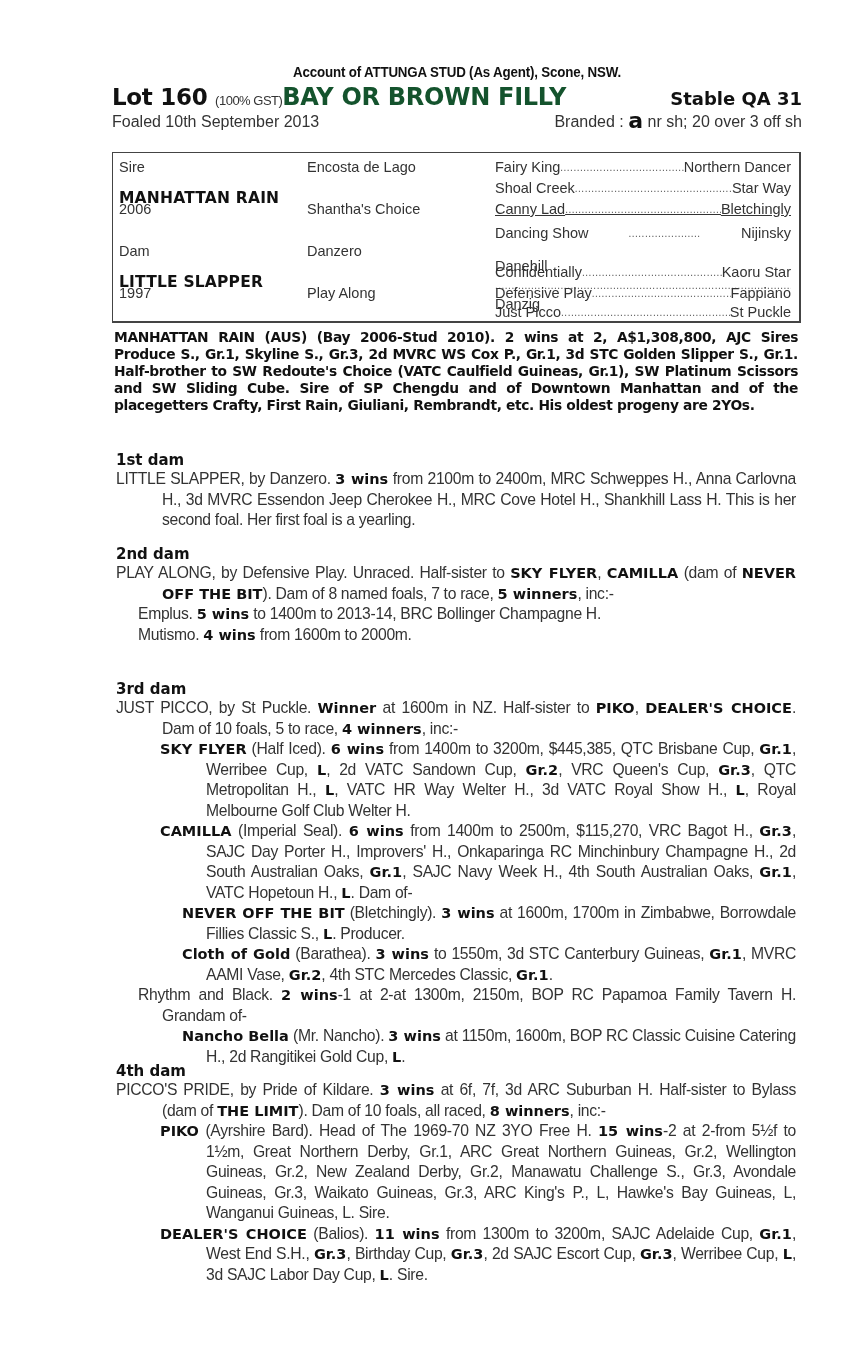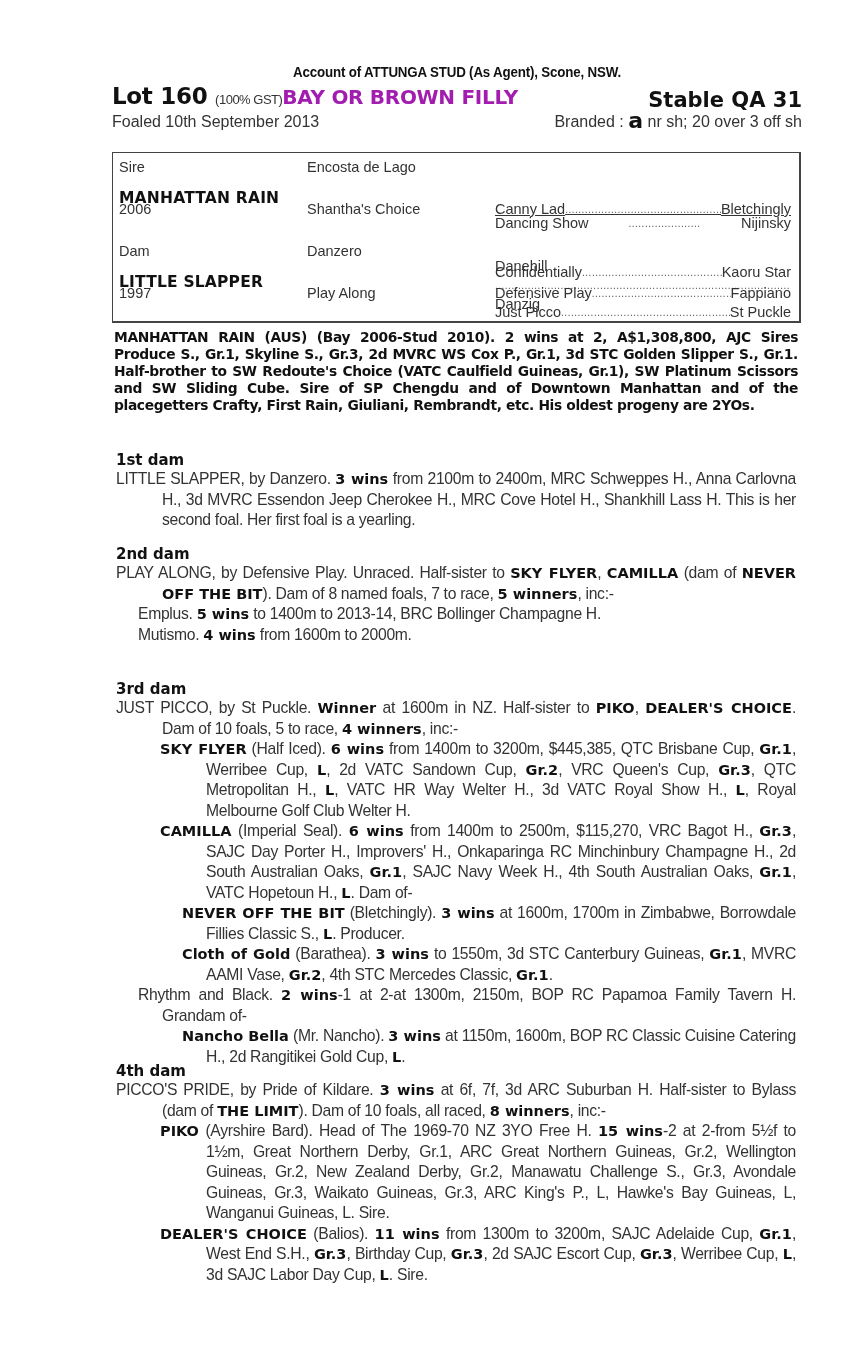--- a/index.html
+++ b/index.html
@@ -4,22 +4,22 @@
 <style>
   html, body { margin: 0; padding: 0; background: #ffffff; }
   body { width: 860px; height: 1356px; position: relative; overflow: hidden;
          font-family: "Liberation Sans", sans-serif; color: #222; }
   .page { position: absolute; left: 112px; top: 62px; width: 690px; }
   .account { text-align: center; font-weight: bold; font-size: 15.5px; color: #111;
              letter-spacing: -0.2px; transform: scaleX(0.86); transform-origin: center; height: 20px; line-height: 20px; }
   .lotline { position: relative; height: 28px; margin-top: 1px; }
   .lot { position: absolute; left: 0; top: 0; font-family: "DejaVu Sans", sans-serif; font-weight: bold; font-size: 23px; color: #111; letter-spacing: -0.3px; }
   .gst { font-family: "Liberation Sans", sans-serif; font-weight: normal; font-size: 13px; color: #333; letter-spacing: -0.5px; }
-  .desc { font-family: "DejaVu Sans", sans-serif; font-weight: bold; font-size: 20px; color: #a21caf; letter-spacing: -0.3px; }
-  .stable { position: absolute; right: 0; top: 5px; font-family: "DejaVu Sans", sans-serif; font-weight: bold; font-size: 21px; color: #111; }
+  .desc { font-family: "DejaVu Sans", sans-serif; font-weight: bold; font-size: 24px; color: #14532d; letter-spacing: -0.3px; }
+  .stable { position: absolute; right: 0; top: 5px; font-family: "DejaVu Sans", sans-serif; font-weight: bold; font-size: 18px; color: #111; }
   .foalline { position: relative; height: 24px; font-size: 16px; color: #333; }
   .foaled { position: absolute; left: 0; top: 2px; }
   .branded { position: absolute; right: 0; top: 2px; }
   .brand-mark { font-family: "DejaVu Sans", sans-serif; font-weight: bold; font-size: 22px; color: #111; line-height: 14px; vertical-align: -1px; }
 
   .ped { position: absolute; left: 112px; top: 152px; width: 686px; height: 168px;
          border: 1.5px solid #444; border-right-width: 2.5px; border-bottom-width: 2.5px; }
   .ped .cell { position: absolute; font-size: 14.5px; color: #333; white-space: nowrap; line-height: 19px; }
   .ped .big { font-family: "DejaVu Sans", sans-serif; font-weight: bold; font-size: 15.5px; color: #111; letter-spacing: 0.2px; margin-top: 10px; }
   .g3 { position: absolute; left: 382px; width: 296px; font-size: 14.5px; color: #333; line-height: 19px; display: flex; }
@@ -67,26 +67,36 @@
   <div class="cell" style="left:6px;top:47px;">2006</div>
   <div class="cell" style="left:6px;top:89px;">Dam</div>
   <div class="cell big" style="left:6px;top:110px;">LITTLE SLAPPER</div>
   <div class="cell" style="left:6px;top:131px;">1997</div>
 
   <div class="cell" style="left:194px;top:5px;">Encosta de Lago</div>
   <div class="cell" style="left:194px;top:47px;">Shantha's Choice</div>
   <div class="cell" style="left:194px;top:89px;">Danzero</div>
   <div class="cell" style="left:194px;top:131px;">Play Along</div>
 
+  <div class="g3" style="top:5px;">
+      <span class="n1">Fairy King</span>
+      <span class="dots"></span>
+      <span class="n2">Northern Dancer</span>
+    </div>
+  <div class="g3" style="top:26px;">
+      <span class="n1">Shoal Creek</span>
+      <span class="dots"></span>
+      <span class="n2">Star Way</span>
+    </div>
   <div class="g3" style="top:47px;text-decoration:underline;">
       <span class="n1">Canny Lad</span>
       <span class="dots"></span>
       <span class="n2">Bletchingly</span>
     </div>
-  <div class="g3" style="top:61px;gap:40px;">
+  <div class="g3" style="top:71px;gap:40px;">
       <span class="n1">Dancing Show</span>
       <span class="dots"></span>
       <span class="n2">Nijinsky</span>
     </div>
   <div class="g3" style="top:104px;flex-direction:column;">
       <span class="n1">Danehill</span>
       <span class="dots"></span>
       <span class="n2">Danzig</span>
     </div>
   <div class="g3" style="top:110px;">

